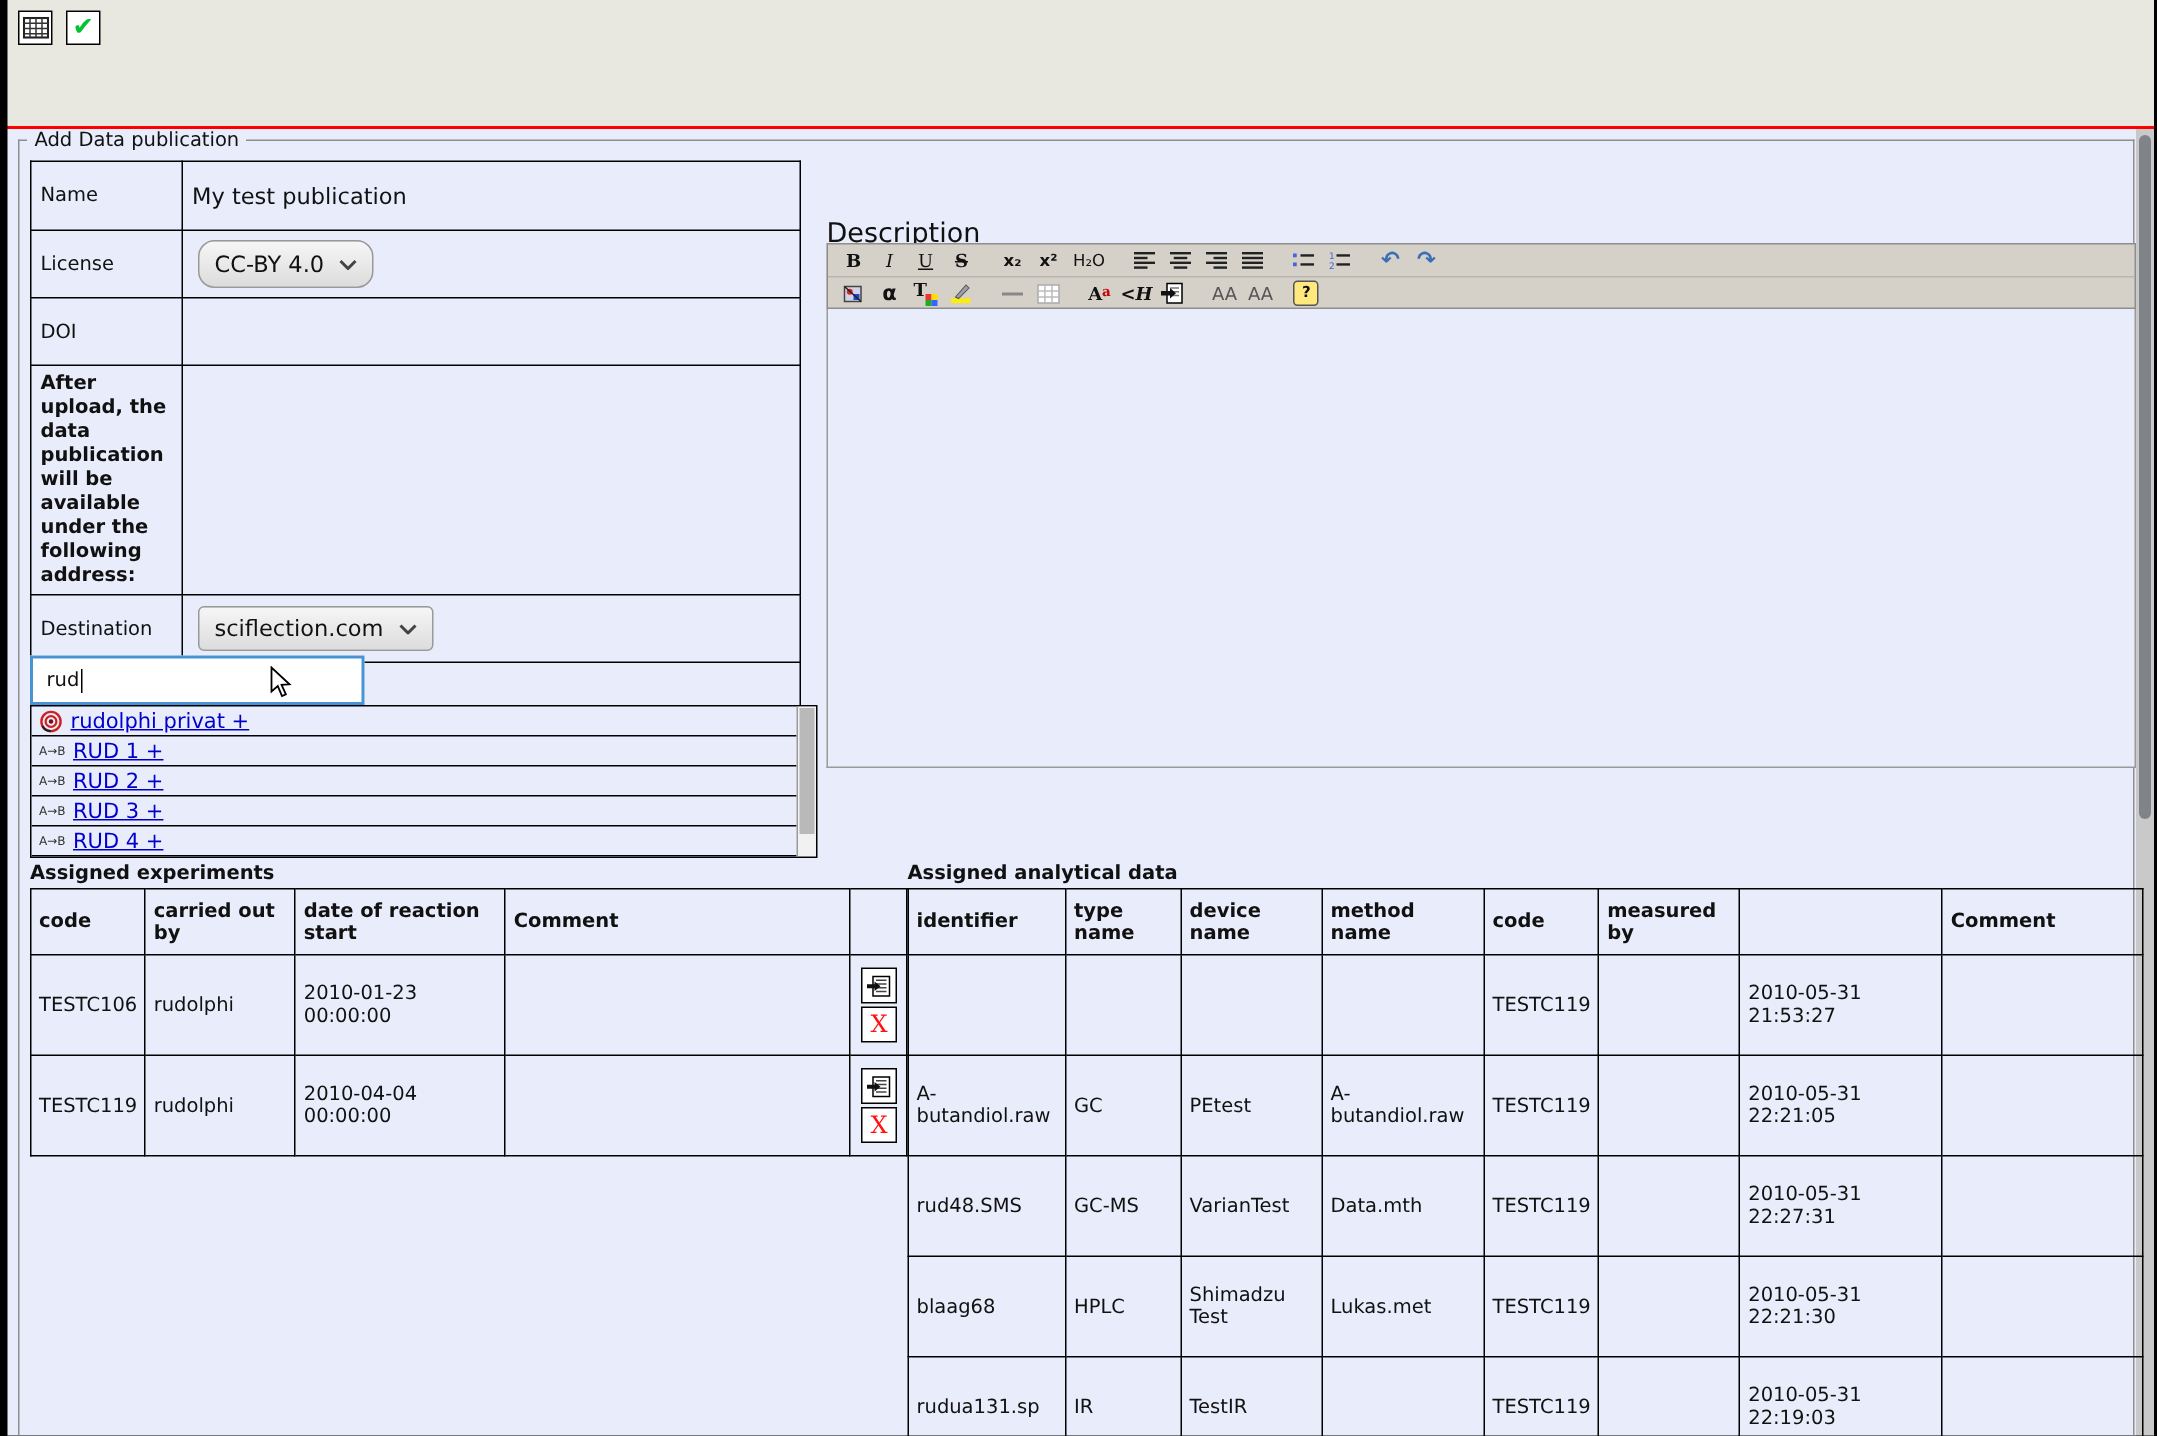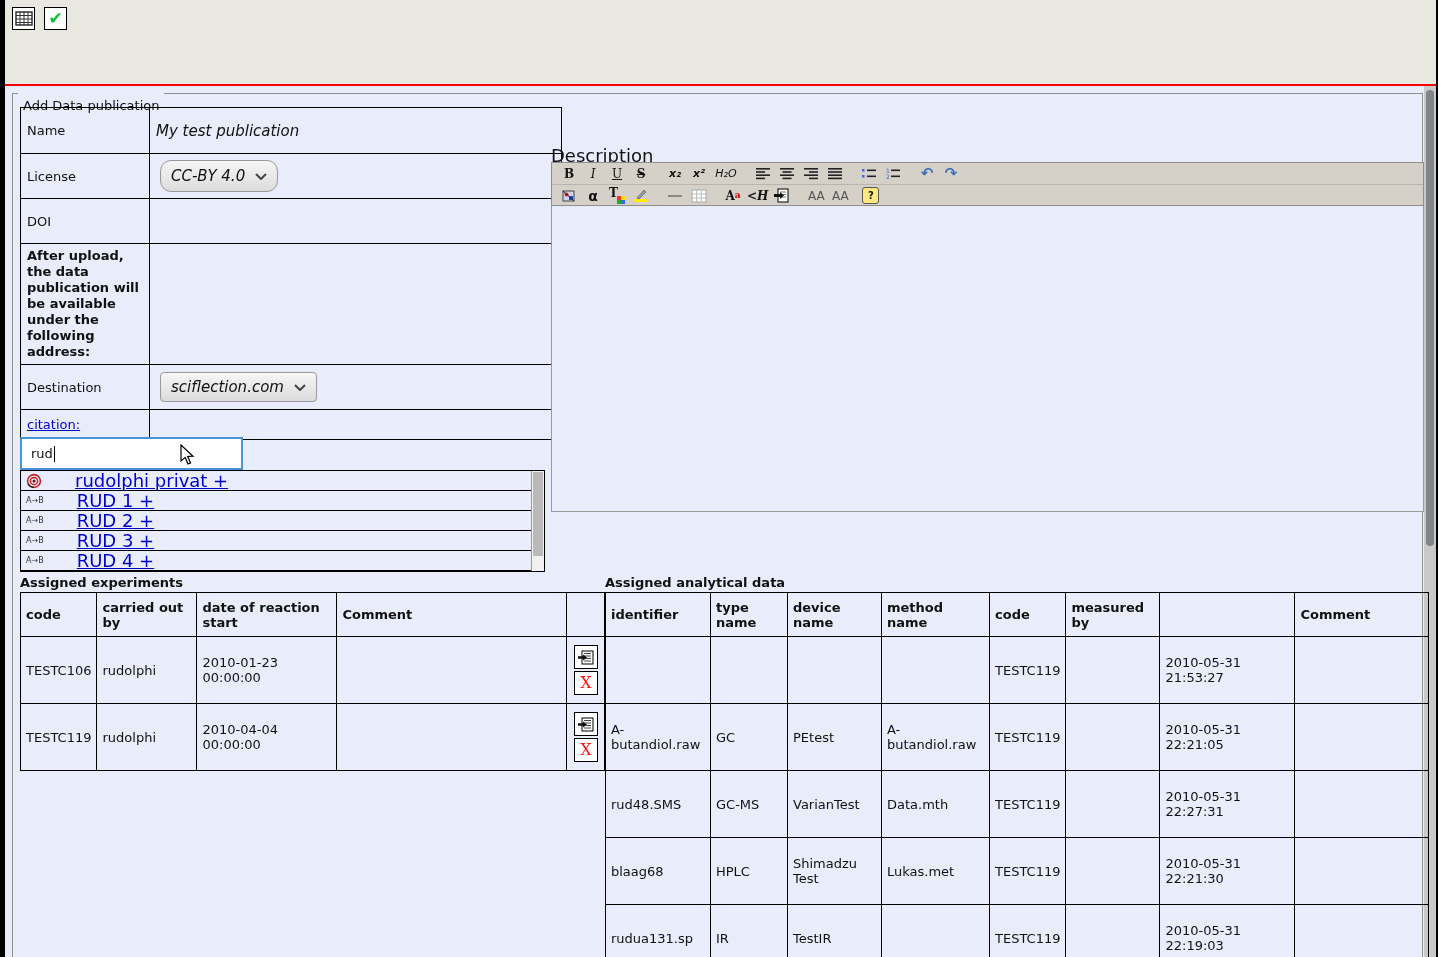--- a/index.html
+++ b/index.html
@@ -16,65 +16,65 @@
   .check-glyph{color:#00c432;font-size:17px;font-weight:bold;line-height:1;}
   .red-line{position:absolute;left:5px;top:84px;width:1431px;height:2px;background:#ff0000;}
   .main{position:absolute;left:5px;top:86px;width:1419px;height:871px;background:#e9edfb;overflow:hidden;}
   .page-scroll{position:absolute;left:1424px;top:86px;width:12px;height:871px;background:#c9c9c9;}
   .page-thumb{position:absolute;left:2px;top:4px;width:8px;height:456px;background:#7e8487;border-radius:4px;}
   .right-edge{position:absolute;left:1436px;top:0;width:2px;height:957px;background:#000;}
 
   
   .fs{position:absolute;left:12px;top:93px;width:1411px;height:864px;
       border:1px solid #8f8f8f;border-bottom:none;box-sizing:border-box;}
-  .fs-legend{position:absolute;left:18px;top:86px;background:#e9edfb;padding:12px 5px;font-size:13px;}
+  .fs-legend{position:absolute;left:18px;top:86px;background:#e9edfb;padding:0 5px;font-size:13px;}
 
   
   table{border-collapse:collapse;}
   .form-table{position:absolute;left:20px;top:107px;table-layout:fixed;}
   .form-table td{border:1px solid #000;vertical-align:middle;padding:4px 6px;box-sizing:border-box;}
-  .form-table .lbl{width:129px;}
-  .form-table .val{width:412px;font-style:italic;}
+  .form-table .lbl{width:101px;}
+  .form-table .val{width:412px;}
   .name-val{font-size:15px;padding-left:4px;}
   .bold-lbl{font-weight:bold;line-height:16px;}
   a.blue{color:#0000cc;text-decoration:underline;cursor:pointer;}
   .sel{display:inline-flex;align-items:center;gap:10px;background:linear-gradient(#f6f6f6,#dcdcdc);
        border:1px solid #999;border-radius:4px;font-size:15px;padding:0 10px;cursor:pointer;}
   .sel.lic{height:30px;margin-left:4px;border-radius:11px;}
   .sel.dest{height:28px;margin-left:4px;}
 
   
   .search-box{position:absolute;left:20px;top:437px;width:223px;height:33px;box-sizing:border-box;
               background:#fff;border:2px solid #4793d6;font-size:13px;display:flex;align-items:center;padding-left:9px;}
   .caret{display:inline-block;width:1px;height:16px;background:#000;margin-left:1px;}
   .cursor{position:absolute;left:180px;top:444px;z-index:30;}
   .list{position:absolute;left:20px;top:470px;width:525px;height:102px;box-sizing:border-box;
         border:1px solid #000;background:#e9edfb;overflow:hidden;z-index:20;}
   .list-row{height:20px;box-sizing:border-box;border-bottom:1px solid #000;display:flex;
             align-items:center;padding-left:5px;gap:5px;cursor:pointer;}
-  .list-row a{font-size:18px;margin-left:28px;}
+  .list-row a{font-size:14px;}
   .rx-icon{font-size:8px;color:#333;letter-spacing:0;white-space:nowrap;}
   .list-scroll{position:absolute;right:0;top:0;width:13px;height:100%;background:#f1f1f1;border-left:1px solid #999;box-sizing:border-box;}
   .list-thumb{position:absolute;left:1px;top:1px;width:10px;height:84px;background:#b9b9b9;}
 
   
   .desc-label{position:absolute;left:551px;top:145px;font-size:18px;}
   .ed-toolbar{position:absolute;left:551px;top:162px;width:873px;height:44px;background:#d5d1c9;
               border:1px solid #8e8e8e;box-sizing:border-box;}
   .ed-row{height:21px;display:flex;align-items:center;padding-left:5px;}
   .ed-row.r1{border-bottom:1px solid #b9b5ad;}
   .ed-btn{min-width:20px;height:18px;display:inline-flex;align-items:center;justify-content:center;
           cursor:pointer;font-size:12px;line-height:1;padding:0 2px;}
   .gap{width:10px;}
   .g-serif{font-family:"DejaVu Serif","Liberation Serif",serif;}
   .g-b{font-weight:bold;}
   .g-i{font-style:italic;}
   .g-u{text-decoration:underline;}
   .g-s{text-decoration:line-through;font-weight:bold;}
-  .g-small{font-size:11px;font-style:italic;}
+  .g-small{font-size:11px;}
   .g-undo{color:#3a6fb5;font-size:15px;font-weight:bold;}
   .g-alpha{font-weight:bold;font-size:14px;}
   .tcol{position:relative;width:16px;height:16px;}
   .tcol .t{position:absolute;left:0;top:-1px;font-family:"DejaVu Serif",serif;font-weight:bold;font-size:12px;}
   .pal{position:absolute;right:0;bottom:0;width:8px;height:8px;display:grid;grid-template-columns:4px 4px;}
   .pal i{width:4px;height:4px;}
   .supa{color:#cc0000;font-size:9px;font-weight:bold;vertical-align:super;}
   .help-btn{width:15px;height:15px;background:#ffe97f;border:1px solid #555;border-radius:3px;
             display:inline-flex;align-items:center;justify-content:center;font-size:10px;font-weight:bold;cursor:pointer;}
   .ed-content{position:absolute;left:551px;top:206px;width:873px;height:306px;background:#e9edfb;

